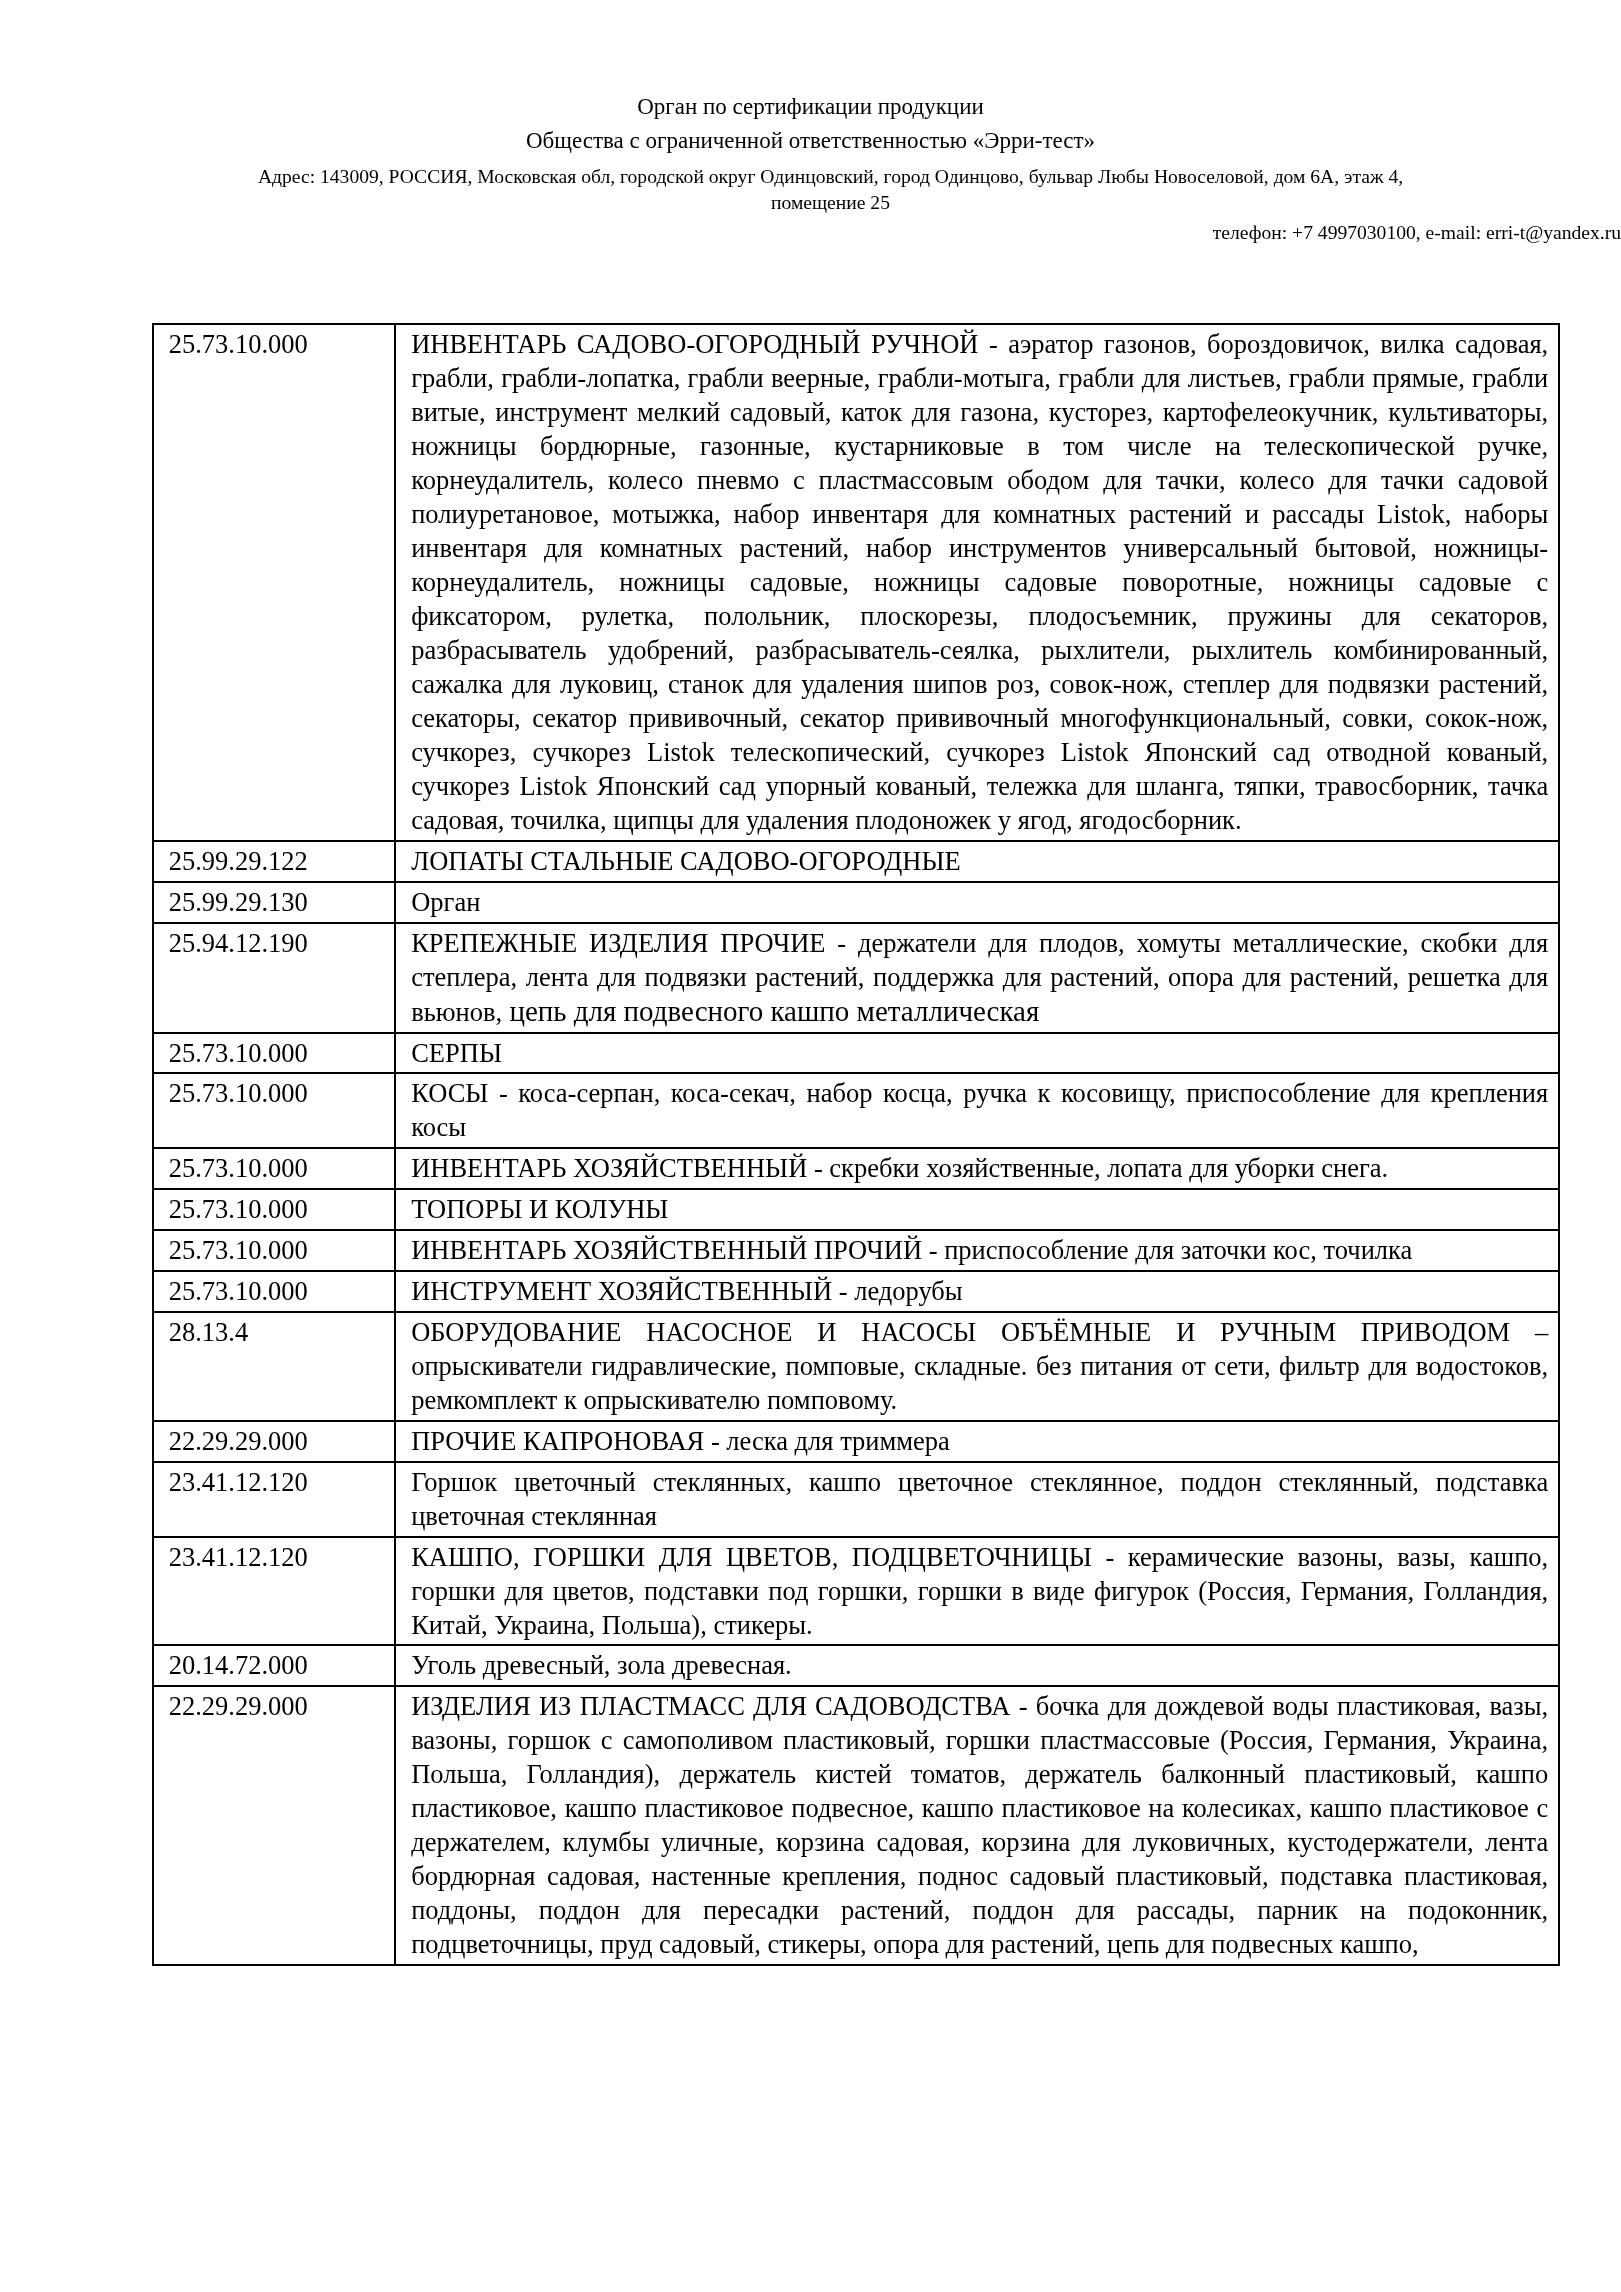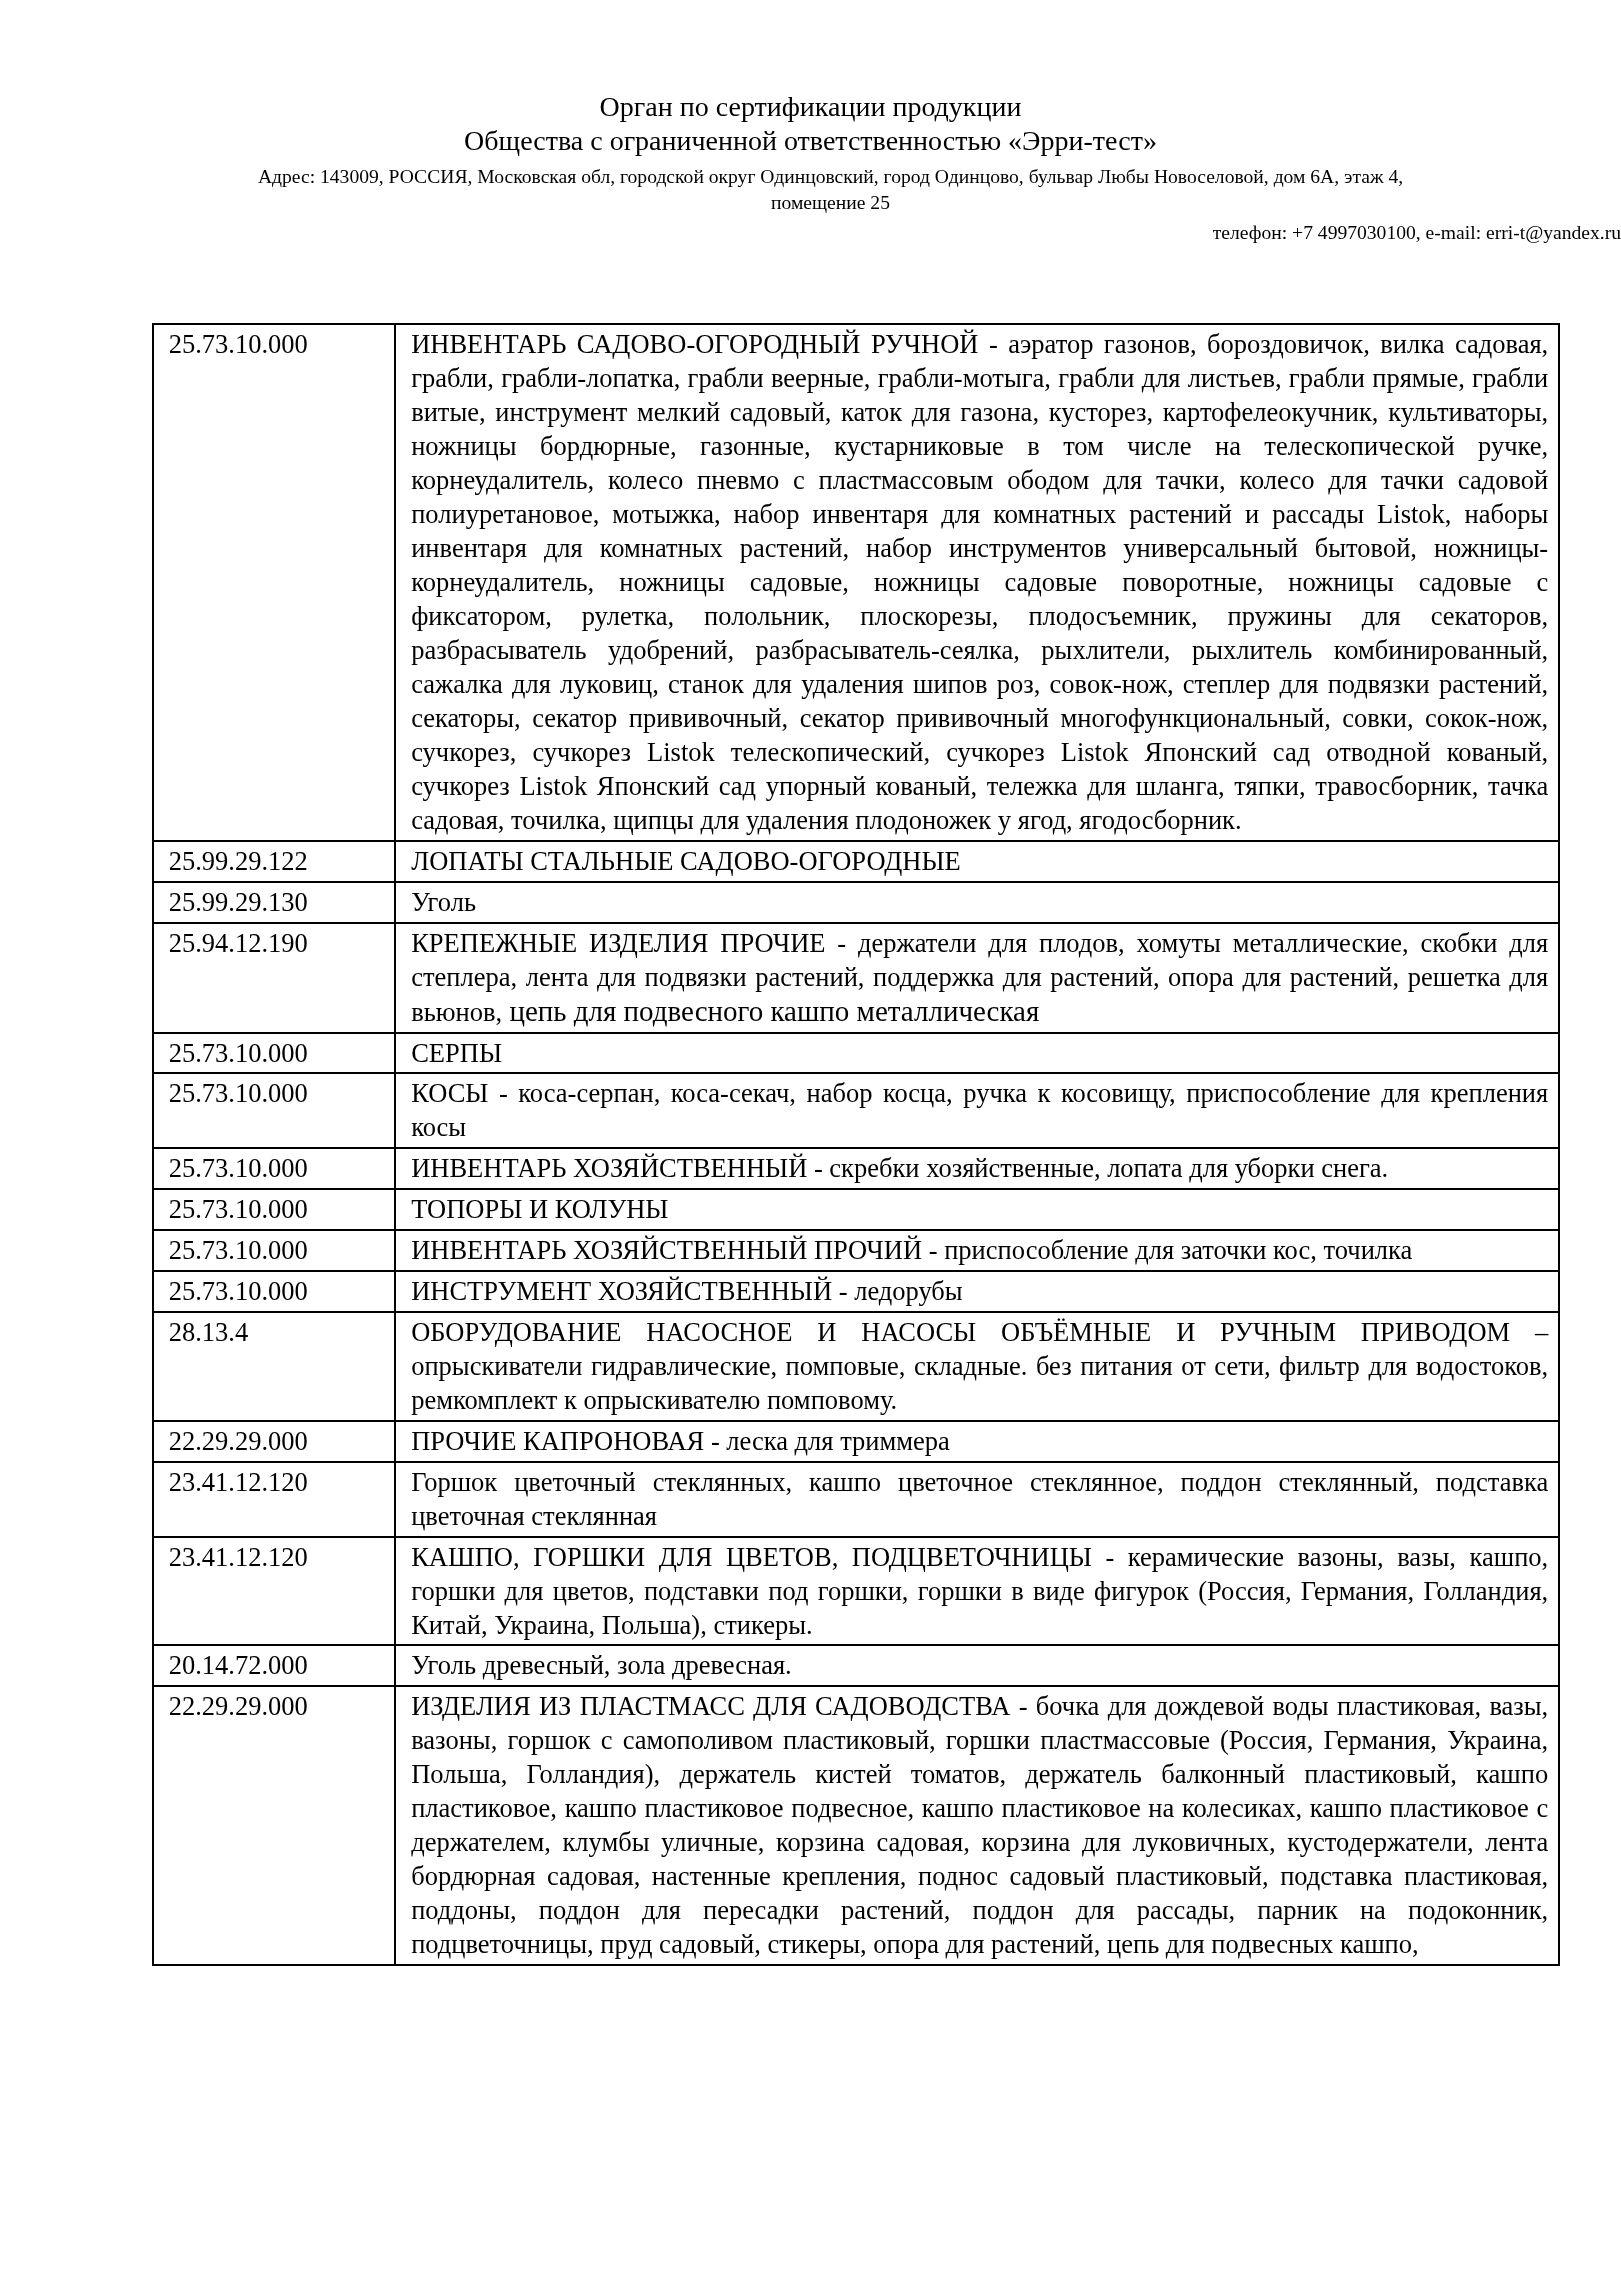--- a/index.html
+++ b/index.html
@@ -21,21 +21,21 @@
     background: #ffffff;
   }
   .doc-header {
     position: absolute;
     top: 90px;
     left: 0;
     width: 100%;
     text-align: center;
   }
   .doc-header .title-line {
-    font-size: 28px;
+    font-size: 23px;
     line-height: 34px;
     white-space: nowrap;
   }
   .doc-header .addr-line {
     font-size: 19.6px;
     line-height: 26.5px;
     white-space: nowrap;
     padding-left: 40px;
   }
   .doc-header .addr-line.first {
@@ -96,21 +96,21 @@
     <td class="desc-cell">ИНВЕНТАРЬ САДОВО-ОГОРОДНЫЙ РУЧНОЙ - аэратор газонов, бороздовичок, вилка садовая, грабли, грабли-лопатка, грабли веерные, грабли-мотыга, грабли для листьев, грабли прямые, грабли витые, инструмент мелкий садовый, каток для газона, кусторез, картофелеокучник, культиваторы, ножницы бордюрные, газонные, кустарниковые в том числе на телескопической ручке, корнеудалитель, колесо пневмо с пластмассовым ободом для тачки, колесо для тачки садовой полиуретановое, мотыжка, набор инвентаря для комнатных растений и рассады Listok, наборы инвентаря для комнатных растений, набор инструментов универсальный бытовой, ножницы-корнеудалитель, ножницы садовые, ножницы садовые поворотные, ножницы садовые с фиксатором, рулетка, полольник, плоскорезы, плодосъемник, пружины для секаторов, разбрасыватель удобрений, разбрасыватель-сеялка, рыхлители, рыхлитель комбинированный, сажалка для луковиц, станок для удаления шипов роз, совок-нож, степлер для подвязки растений, секаторы, секатор прививочный, секатор прививочный многофункциональный, совки, сокок-нож, сучкорез, сучкорез Listok телескопический, сучкорез Listok Японский сад отводной кованый, сучкорез Listok Японский сад упорный кованый, тележка для шланга, тяпки, травосборник, тачка садовая, точилка, щипцы для удаления плодоножек у ягод, ягодосборник.</td>
   </tr>
 
   <tr>
     <td class="code-cell">25.99.29.122</td>
     <td class="desc-cell">ЛОПАТЫ СТАЛЬНЫЕ САДОВО-ОГОРОДНЫЕ</td>
   </tr>
 
   <tr>
     <td class="code-cell">25.99.29.130</td>
-    <td class="desc-cell">Уголь</td>
+    <td class="desc-cell">Орган</td>
   </tr>
 
   <tr>
     <td class="code-cell">25.94.12.190</td>
     <td class="desc-cell">КРЕПЕЖНЫЕ ИЗДЕЛИЯ ПРОЧИЕ - держатели для плодов, хомуты металлические, скобки для степлера, лента для подвязки растений, поддержка для растений, опора для растений, решетка для вьюнов,<span class="small"> цепь для подвесного кашпо металлическая</span></td>
   </tr>
 
   <tr>
     <td class="code-cell">25.73.10.000</td>
     <td class="desc-cell">СЕРПЫ</td>

